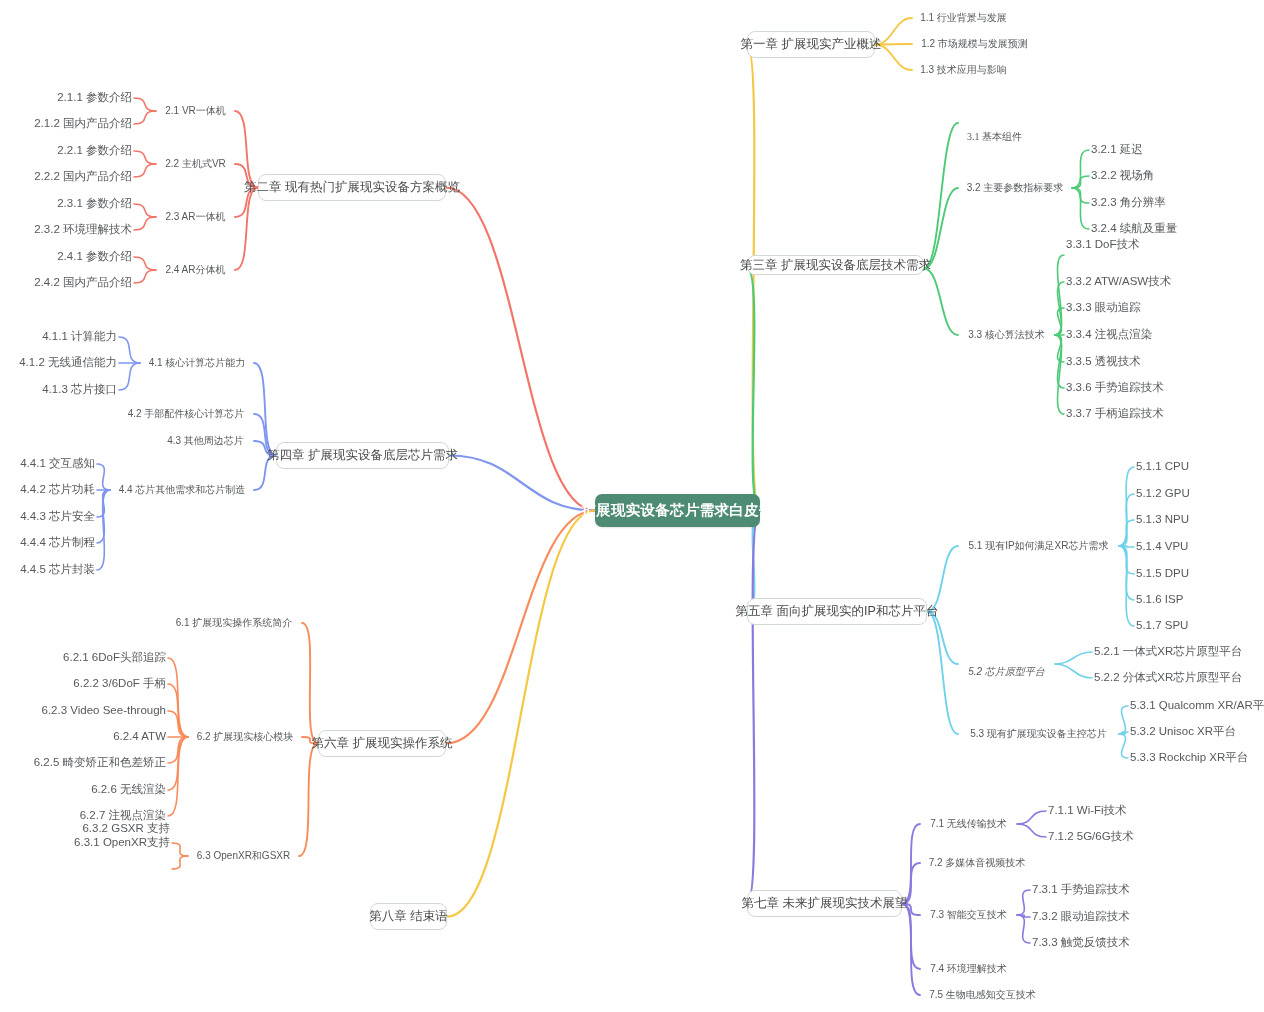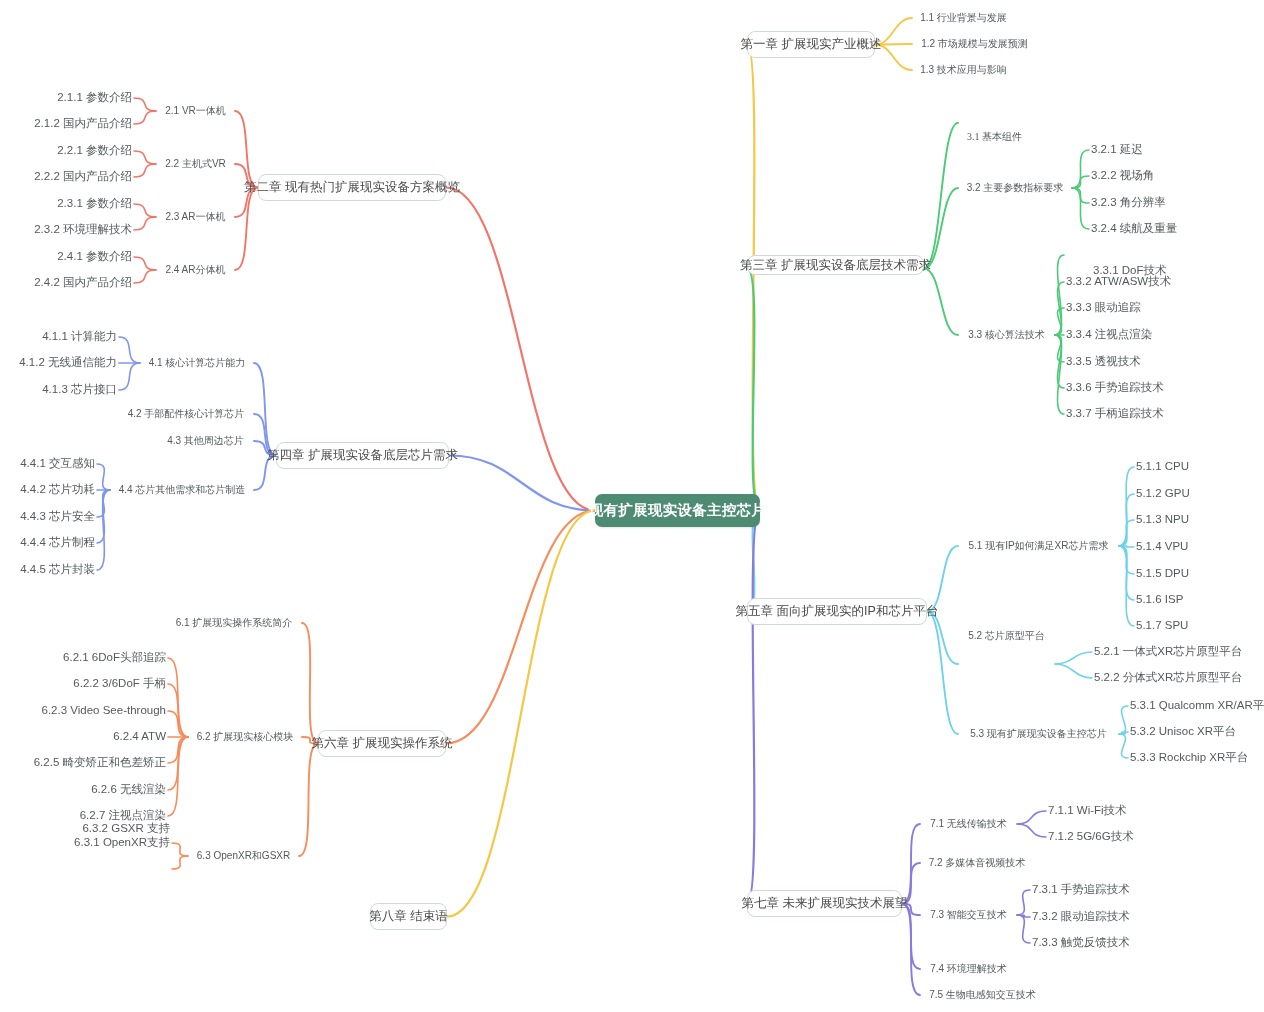--- a/index.html
+++ b/index.html
@@ -146,50 +146,50 @@
       <path d="M188,737 C170,737 186,737 168,737" stroke="#f78c5c" stroke-width="1.6" fill="none" stroke-linecap="round"></path>
       <path d="M188,737 C170,737 186,763 168,763" stroke="#f78c5c" stroke-width="1.6" fill="none" stroke-linecap="round"></path>
       <path d="M188,737 C170,737 186,790 168,790" stroke="#f78c5c" stroke-width="1.6" fill="none" stroke-linecap="round"></path>
       <path d="M188,737 C170,737 186,816 168,816" stroke="#f78c5c" stroke-width="1.6" fill="none" stroke-linecap="round"></path>
       <path d="M318,743.5 C300,743.5 317,856 299,856" stroke="#f78c5c" stroke-width="1.9" fill="none" stroke-linecap="round"></path>
       <path d="M188,856 C170,856 190,843 172,843" stroke="#f78c5c" stroke-width="1.6" fill="none" stroke-linecap="round"></path>
       <path d="M188,856 C170,856 190,869 172,869" stroke="#f78c5c" stroke-width="1.6" fill="none" stroke-linecap="round"></path>
       <path d="M595,510.5 C523.96,510.5 518.04,916.5 447,916.5" stroke="#f5c744" stroke-width="2.2" fill="none" stroke-linecap="round"></path>
     </svg>
   <div id="nodes">
-      <div class="node root right" style="left: 595px; top: 494px; width: 165px; height: 33px; display: flex; align-items: center; justify-content: center; padding: 0px 10px; background: rgb(77, 139, 115); color: rgb(255, 255, 255);">现有扩展现实设备主控芯片</div>
+      <div class="node root right" style="left: 595px; top: 494px; width: 165px; height: 33px; display: flex; align-items: center; justify-content: center; padding: 0px 10px; background: rgb(77, 139, 115); color: rgb(255, 255, 255);">扩展现实设备芯片需求白皮书</div>
       <div class="node chapter right" style="left: 747px; top: 31px; width: 128px; height: 27px; display: flex; align-items: center; justify-content: center; padding: 0px 10px;">第一章 扩展现实产业概述</div>
       <div class="node leaf lvl2 right" style="left: 914px; top: 11px; width: 99px; height: 14px; display: flex; align-items: center; justify-content: center; padding: 0px 10px;">1.1 行业背景与发展</div>
       <div class="node leaf lvl2 right" style="left: 914px; top: 37px; width: 121px; height: 14px; display: flex; align-items: center; justify-content: center; padding: 0px 10px;">1.2 市场规模与发展预测</div>
       <div class="node leaf lvl2 right" style="left: 914px; top: 63px; width: 99px; height: 14px; display: flex; align-items: center; justify-content: center; padding: 0px 10px;">1.3 技术应用与影响</div>
       <div class="node chapter right" style="left: 747px; top: 255px; width: 177px; height: 20px; display: flex; align-items: center; justify-content: center; padding: 0px 10px;">第三章 扩展现实设备底层技术需求</div>
       <div class="node leaf lvl2 right" style="left: 960px; top: 130px; width: 69px; height: 14px; display: flex; align-items: center; justify-content: center; padding: 0px 10px; font-family: Liberation Serif, serif;">3.1 基本组件</div>
       <div class="node leaf lvl2 right" style="left: 960px; top: 181px; width: 110px; height: 14px; display: flex; align-items: center; justify-content: center; padding: 0px 10px;">3.2 主要参数指标要求</div>
       <div class="node leaf right" style="left: 1091px; top: 143px; width: 55px; height: 14px; display: flex; align-items: center; justify-content: flex-start;">3.2.1 延迟</div>
       <div class="node leaf right" style="left: 1091px; top: 169px; width: 66px; height: 14px; display: flex; align-items: center; justify-content: flex-start;">3.2.2 视场角</div>
       <div class="node leaf right" style="left: 1091px; top: 196px; width: 77px; height: 14px; display: flex; align-items: center; justify-content: flex-start;">3.2.3 角分辨率</div>
       <div class="node leaf right" style="left: 1091px; top: 222px; width: 88px; height: 14px; display: flex; align-items: center; justify-content: flex-start;">3.2.4 续航及重量</div>
       <div class="node leaf lvl2 right" style="left: 960px; top: 328px; width: 93px; height: 14px; display: flex; align-items: center; justify-content: center; padding: 0px 10px;">3.3 核心算法技术</div>
-      <div class="node leaf right" style="left: 1066px; top: 264px; width: 72px; height: 14px; display: flex; align-items: center; justify-content: flex-start; margin-left: 27px;">3.3.1 DoF技术</div>
+      <div class="node leaf right" style="left: 1066px; top: 238px; width: 72px; height: 14px; display: flex; align-items: center; justify-content: flex-start;">3.3.1 DoF技术</div>
       <div class="node leaf right" style="left: 1066px; top: 275px; width: 105px; height: 14px; display: flex; align-items: center; justify-content: flex-start;">3.3.2 ATW/ASW技术</div>
       <div class="node leaf right" style="left: 1066px; top: 301px; width: 77px; height: 14px; display: flex; align-items: center; justify-content: flex-start;">3.3.3 眼动追踪</div>
       <div class="node leaf right" style="left: 1066px; top: 328px; width: 88px; height: 14px; display: flex; align-items: center; justify-content: flex-start;">3.3.4 注视点渲染</div>
       <div class="node leaf right" style="left: 1066px; top: 355px; width: 77px; height: 14px; display: flex; align-items: center; justify-content: flex-start;">3.3.5 透视技术</div>
       <div class="node leaf right" style="left: 1066px; top: 381px; width: 99px; height: 14px; display: flex; align-items: center; justify-content: flex-start;">3.3.6 手势追踪技术</div>
       <div class="node leaf right" style="left: 1066px; top: 407px; width: 99px; height: 14px; display: flex; align-items: center; justify-content: flex-start;">3.3.7 手柄追踪技术</div>
       <div class="node chapter right" style="left: 747px; top: 598px; width: 180px; height: 27px; display: flex; align-items: center; justify-content: center; padding: 0px 10px;">第五章 面向扩展现实的IP和芯片平台</div>
       <div class="node leaf lvl2 right" style="left: 960px; top: 539px; width: 157px; height: 14px; display: flex; align-items: center; justify-content: center; padding: 0px 10px;">5.1 现有IP如何满足XR芯片需求</div>
       <div class="node leaf right" style="left: 1136px; top: 460px; width: 54px; height: 14px; display: flex; align-items: center; justify-content: flex-start;">5.1.1 CPU</div>
       <div class="node leaf right" style="left: 1136px; top: 487px; width: 54px; height: 14px; display: flex; align-items: center; justify-content: flex-start;">5.1.2 GPU</div>
       <div class="node leaf right" style="left: 1136px; top: 513px; width: 54px; height: 14px; display: flex; align-items: center; justify-content: flex-start;">5.1.3 NPU</div>
       <div class="node leaf right" style="left: 1136px; top: 540px; width: 54px; height: 14px; display: flex; align-items: center; justify-content: flex-start;">5.1.4 VPU</div>
       <div class="node leaf right" style="left: 1136px; top: 567px; width: 54px; height: 14px; display: flex; align-items: center; justify-content: flex-start;">5.1.5 DPU</div>
       <div class="node leaf right" style="left: 1136px; top: 593px; width: 50px; height: 14px; display: flex; align-items: center; justify-content: flex-start;">5.1.6 ISP</div>
       <div class="node leaf right" style="left: 1136px; top: 619px; width: 54px; height: 14px; display: flex; align-items: center; justify-content: flex-start;">5.1.7 SPU</div>
-      <div class="node leaf lvl2 right" style="left: 960px; top: 629px; width: 93px; height: 14px; display: flex; align-items: center; justify-content: center; padding: 0px 10px;">5.2 芯片原型平台</div>
+      <div class="node leaf lvl2 right" style="left: 960px; top: 665px; width: 93px; height: 14px; display: flex; align-items: center; justify-content: center; padding: 0px 10px; font-style: italic;">5.2 芯片原型平台</div>
       <div class="node leaf right" style="left: 1094px; top: 645px; width: 143px; height: 14px; display: flex; align-items: center; justify-content: flex-start;">5.2.1 一体式XR芯片原型平台</div>
       <div class="node leaf right" style="left: 1094px; top: 671px; width: 143px; height: 14px; display: flex; align-items: center; justify-content: flex-start;">5.2.2 分体式XR芯片原型平台</div>
       <div class="node leaf lvl2 right" style="left: 960px; top: 727px; width: 157px; height: 14px; display: flex; align-items: center; justify-content: center; padding: 0px 10px;">5.3 现有扩展现实设备主控芯片</div>
       <div class="node leaf right" style="left: 1130px; top: 699px; width: 140px; height: 14px; display: flex; align-items: center; justify-content: flex-start;">5.3.1 Qualcomm XR/AR平台</div>
       <div class="node leaf right" style="left: 1130px; top: 725px; width: 103px; height: 14px; display: flex; align-items: center; justify-content: flex-start;">5.3.2 Unisoc XR平台</div>
       <div class="node leaf right" style="left: 1130px; top: 751px; width: 115px; height: 14px; display: flex; align-items: center; justify-content: flex-start;">5.3.3 Rockchip XR平台</div>
       <div class="node chapter right" style="left: 747px; top: 890px; width: 155px; height: 27px; display: flex; align-items: center; justify-content: center; padding: 0px 10px;">第七章 未来扩展现实技术展望</div>
       <div class="node leaf lvl2 right" style="left: 922px; top: 817px; width: 93px; height: 14px; display: flex; align-items: center; justify-content: center; padding: 0px 10px;">7.1 无线传输技术</div>
       <div class="node leaf right" style="left: 1048px; top: 804px; width: 77px; height: 14px; display: flex; align-items: center; justify-content: flex-start;">7.1.1 Wi-Fi技术</div>
       <div class="node leaf right" style="left: 1048px; top: 830px; width: 83px; height: 14px; display: flex; align-items: center; justify-content: flex-start;">7.1.2 5G/6G技术</div>

